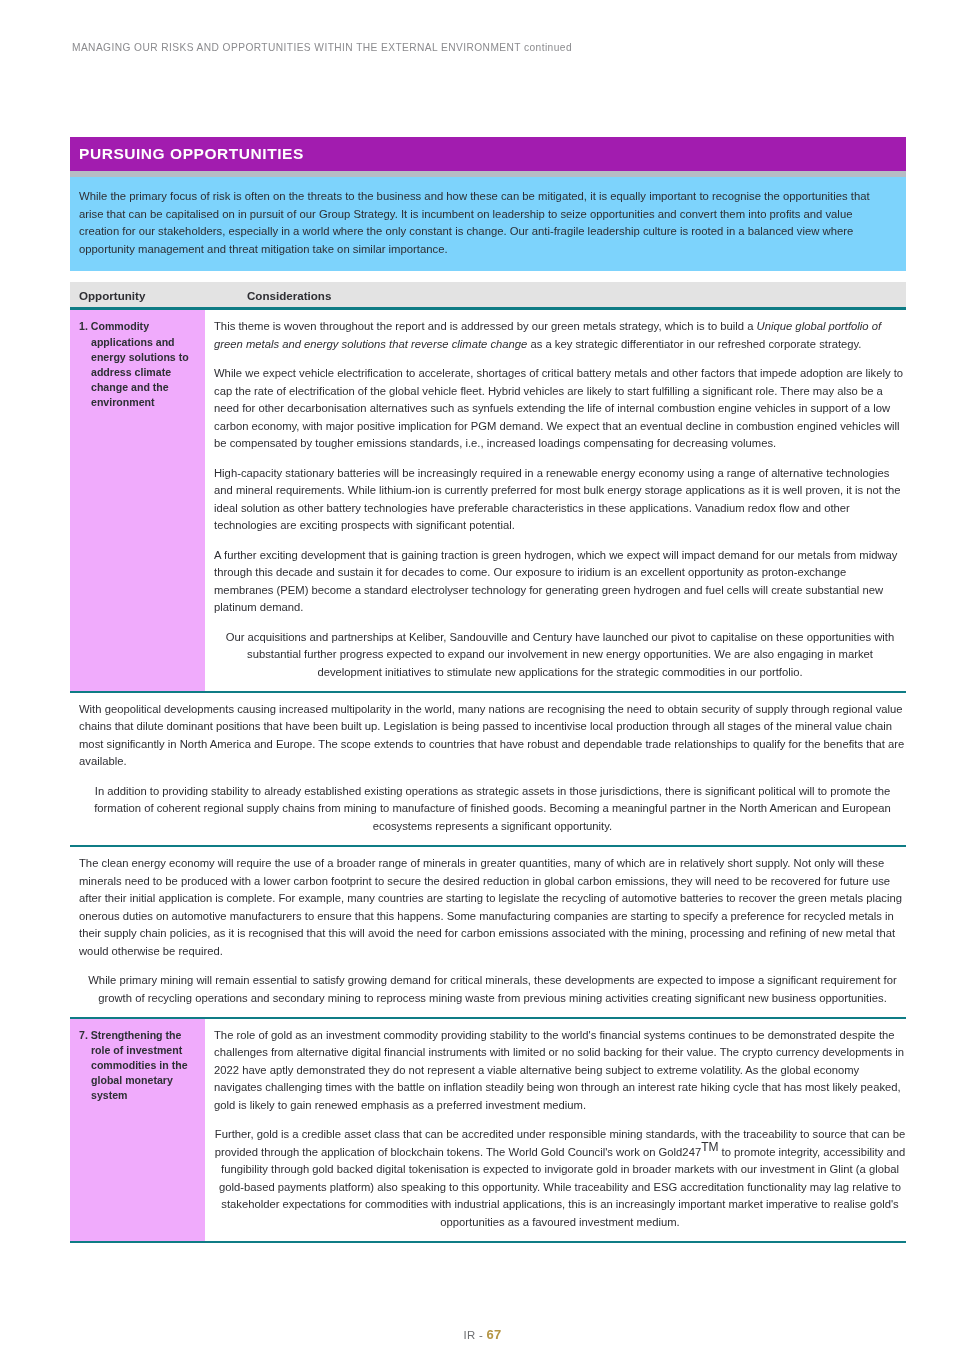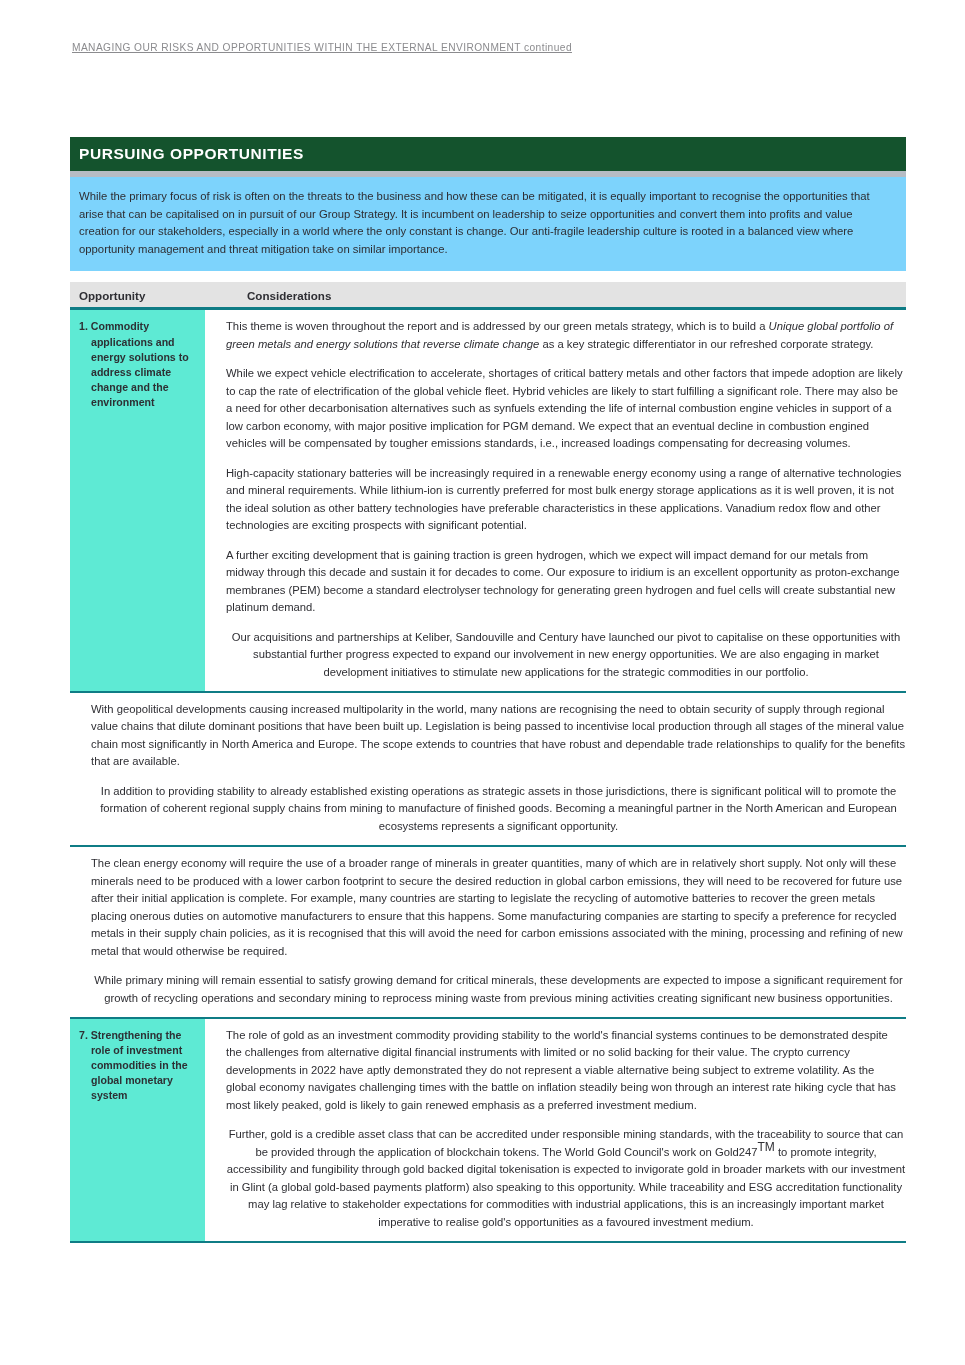--- a/index.html
+++ b/index.html
@@ -24,34 +24,33 @@
 
   
   .running-header {
     position: absolute;
     left: 72px;
     top: 42px;
     font-size: 10.2px;
     letter-spacing: 0.42px;
     color: #8b8b8e;
     white-space: nowrap;
-    text-decoration: underline;
   }
 
   
   .content {
     position: absolute;
     left: 70px;
     top: 137px;
     width: 836px;
   }
 
   
   .section-bar {
-    background: #14532d;
+    background: #a21caf;
     height: 34px;
     display: flex;
     align-items: center;
     padding-left: 9px;
     box-sizing: border-box;
   }
   .section-bar-title {
     color: #ffffff;
     font-size: 15.5px;
     font-weight: bold;
@@ -105,38 +104,38 @@
     height: 3px;
     background: #0f7c85;
   }
 
   .row {
     display: flex;
     align-items: stretch;
   }
   .row .label-cell {
     width: 135px;
-    background: #5eead4;
+    background: #f0abfc;
     box-sizing: border-box;
     padding: 9px 7px 24px 9px;
   }
   .row .label-cell .lbl {
     font-size: 10.6px;
     font-weight: bold;
     line-height: 15.2px;
     color: #2d3034;
     display: block;
     padding-left: 12px;
     text-indent: -12px;
   }
   .row .body-cell {
     flex: 1;
     background: #ffffff;
     box-sizing: border-box;
-    padding: 8px 0 10px 21px;
+    padding: 8px 0 10px 9px;
   }
   .row .body-cell p {
     margin: 0 0 12px 0;
     font-size: 11.25px;
     line-height: 17.5px;
     color: #2e2e33;
     text-align: left;
   }
   .row .body-cell p:last-child {
     margin-bottom: 0;
@@ -241,14 +240,17 @@
               <p>The role of gold as an investment commodity providing stability to the world's financial systems continues to be demonstrated despite the challenges from alternative digital financial instruments with limited or no solid backing for their value. The crypto currency developments in 2022 have aptly demonstrated they do not represent a viable alternative being subject to extreme volatility. As the global economy navigates challenging times with the battle on inflation steadily being won through an interest rate hiking cycle that has most likely peaked, gold is likely to gain renewed emphasis as a preferred investment medium.</p>
               <p>Further, gold is a credible asset class that can be accredited under responsible mining standards, with the traceability to source that can be provided through the application of blockchain tokens. The World Gold Council's work on Gold247<sup>TM</sup> to promote integrity, accessibility and fungibility through gold backed digital tokenisation is expected to invigorate gold in broader markets with our investment in Glint (a global gold-based payments platform) also speaking to this opportunity. While traceability and ESG accreditation functionality may lag relative to stakeholder expectations for commodities with industrial applications, this is an increasingly important market imperative to realise gold's opportunities as a favoured investment medium.</p>
             </div>
           </div>
           <div class="row-rule bottom"></div>
         </div>
 
     </div>
   </div>
 
+  <div class="footer">
+    <span>IR - </span><span class="pg">67</span>
+  </div>
 
 </div>
 
 </body></html>

